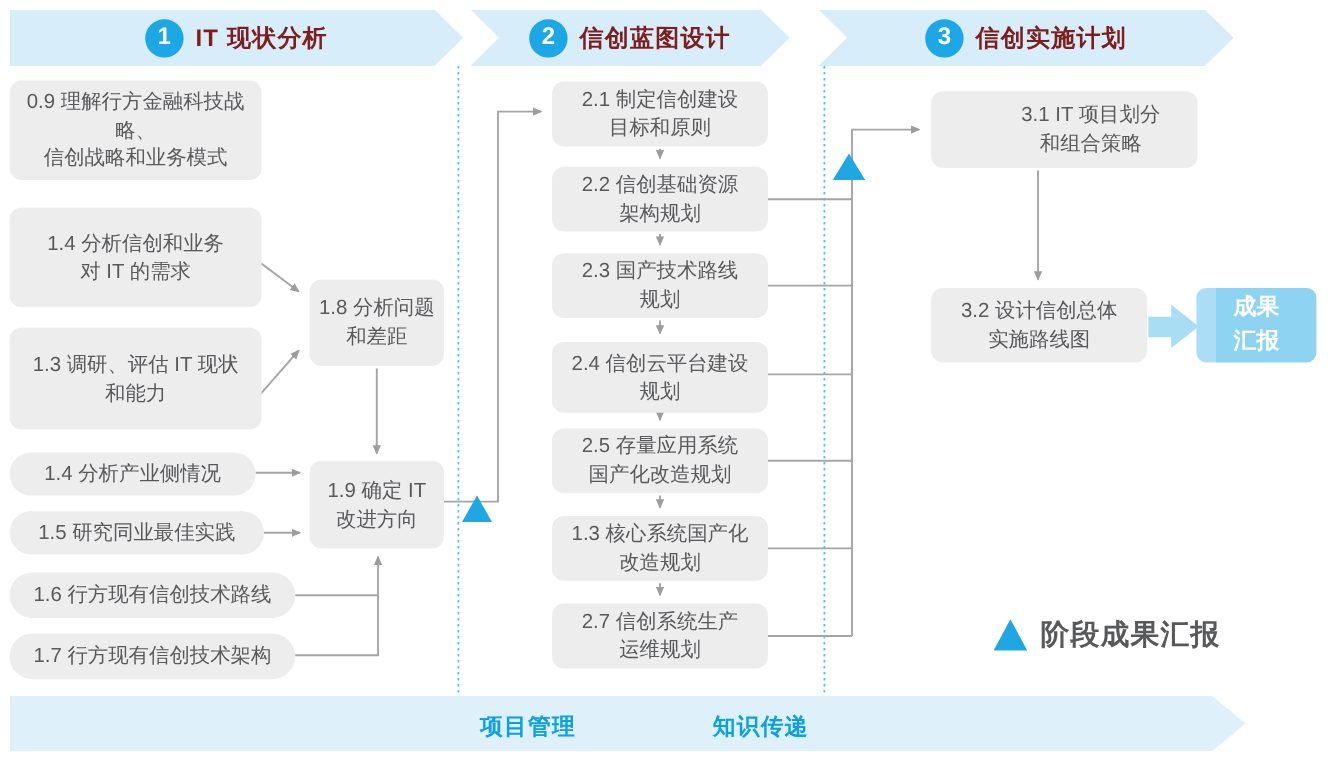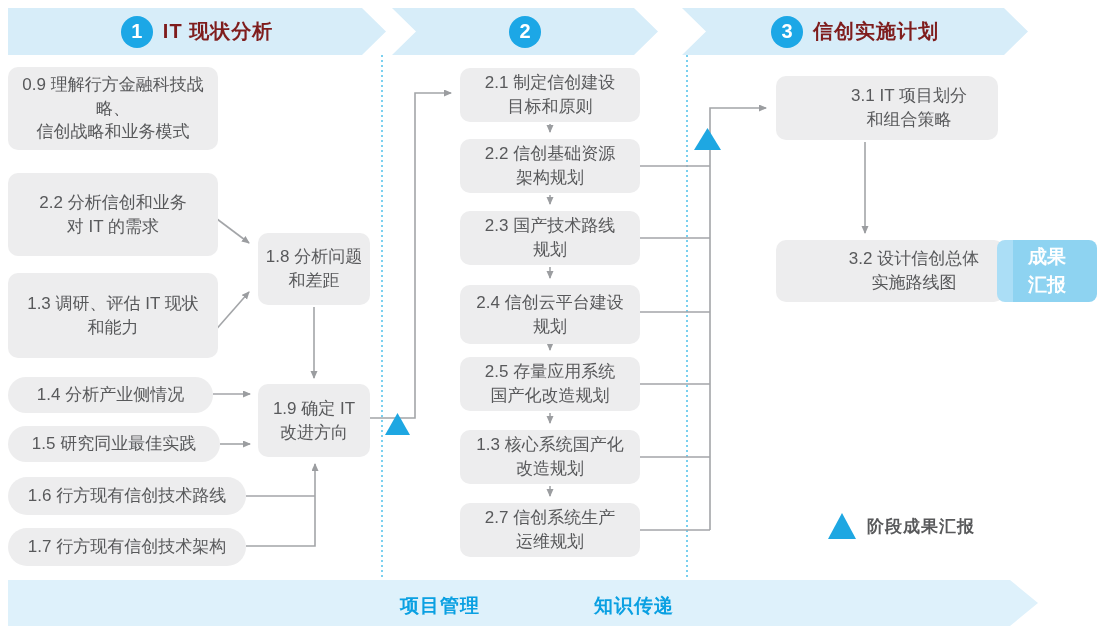--- a/index.html
+++ b/index.html
@@ -38,34 +38,35 @@
     position:absolute; left:8px; top:580px; width:1030px; height:46px; background:#DEF1FB;
     clip-path:polygon(0 0, calc(100% - 28px) 0, 100% 50%, calc(100% - 28px) 100%, 0 100%);
   }
   .bartext { position:absolute; top:593px; color:#0AA0E2; font-weight:bold; font-size:19px; letter-spacing:1px; }
   
   .legend { position:absolute; left:828px; top:513px; display:flex; align-items:center; gap:11px; }
   .legend .tri {
     width:0; height:0; border-left:14px solid transparent; border-right:14px solid transparent;
     border-bottom:26px solid #1EA7E2;
   }
-  .legend .lab { color:#58595B; font-weight:bold; font-size:17px; letter-spacing:1px; }
+  .legend .lab { color:#58595B; font-weight:bold; font-size:24px; letter-spacing:1px; }
   svg.wires { position:absolute; left:0; top:0; pointer-events:none; }
 </style>
 </head>
 <body>
 
 <div class="canvas">
 
   <div class="band first" style="left:8px; width:378px;">
     <div class="num">1</div>
     <div class="title">IT 现状分析</div>
   </div>
   <div class="band notched" style="left:392px; width:266px;">
     <div class="num">2</div>
+    <div class="title">信创蓝图设计</div>
   </div>
   <div class="band notched" style="left:682px; width:346px;">
     <div class="num">3</div>
     <div class="title">信创实施计划</div>
   </div>
 
   <svg class="wires" width="1115" height="638" viewBox="0 0 1115 638">
     <defs>
       <marker id="ah" markerWidth="10" markerHeight="8" refX="7" refY="3.5" orient="auto" markerUnits="userSpaceOnUse">
         <path d="M0,0 L8,3.5 L0,7 Z" fill="#9B9DA0"></path>
@@ -105,21 +106,21 @@
     <g stroke="#A3A5A8" stroke-width="1.6" fill="none">
       <path d="M865,142 L865,233" marker-end="url(#ah)"></path>
     </g>
     <polygon points="385,435 410,435 397.5,413" fill="#1EA7E2"></polygon>
     <polygon points="694,150 721,150 707.5,128" fill="#1EA7E2"></polygon>
     <path d="M957,264 L976,264 L976,254 L999,272 L976,290 L976,281 L957,281 Z" fill="#A9DDF4"></path>
   </svg>
 
   <div class="box" style="left:8px;  top:67px;  width:210px; height:83px;">0.9 理解行方金融科技战略、
 信创战略和业务模式</div>
-  <div class="box" style="left:8px;  top:173px; width:210px; height:83px;">2.2 分析信创和业务
+  <div class="box" style="left:8px;  top:173px; width:210px; height:83px;">1.4 分析信创和业务
 对 IT 的需求</div>
   <div class="box" style="left:8px;  top:273px; width:210px; height:85px;">1.3 调研、评估 IT 现状
 和能力</div>
   <div class="box pill" style="left:8px; top:377px; width:205px; height:36px;">1.4 分析产业侧情况</div>
   <div class="box pill" style="left:8px; top:426px; width:212px; height:36px;">1.5 研究同业最佳实践</div>
   <div class="box pill" style="left:8px; top:477px; width:238px; height:38px;">1.6 行方现有信创技术路线</div>
   <div class="box pill" style="left:8px; top:528px; width:238px; height:38px;">1.7 行方现有信创技术架构</div>
   <div class="box" style="left:258px; top:233px; width:112px; height:72px;">1.8 分析问题
 和差距</div>
   <div class="box" style="left:258px; top:384px; width:112px; height:73px;">1.9 确定 IT
@@ -135,21 +136,21 @@
 规划</div>
   <div class="box" style="left:460px; top:357px; width:180px; height:54px;">2.5 存量应用系统
 国产化改造规划</div>
   <div class="box" style="left:460px; top:430px; width:180px; height:54px;">1.3 核心系统国产化
 改造规划</div>
   <div class="box" style="left:460px; top:503px; width:180px; height:54px;">2.7 信创系统生产
 运维规划</div>
 
   <div class="box" style="left:776px; top:76px;  width:178px; height:64px;padding-left:44px;">3.1 IT 项目划分
 和组合策略</div>
-  <div class="box" style="left:776px; top:240px; width:180px; height:62px;padding-left:48px;">3.2 设计信创总体
+  <div class="box" style="left:776px; top:240px; width:180px; height:62px;">3.2 设计信创总体
 实施路线图</div>
   <div class="report">成果
 汇报</div>
 
   <div class="legend">
     <div class="tri"></div>
     <div class="lab">阶段成果汇报</div>
   </div>
 
   <div class="bottombar"></div>

